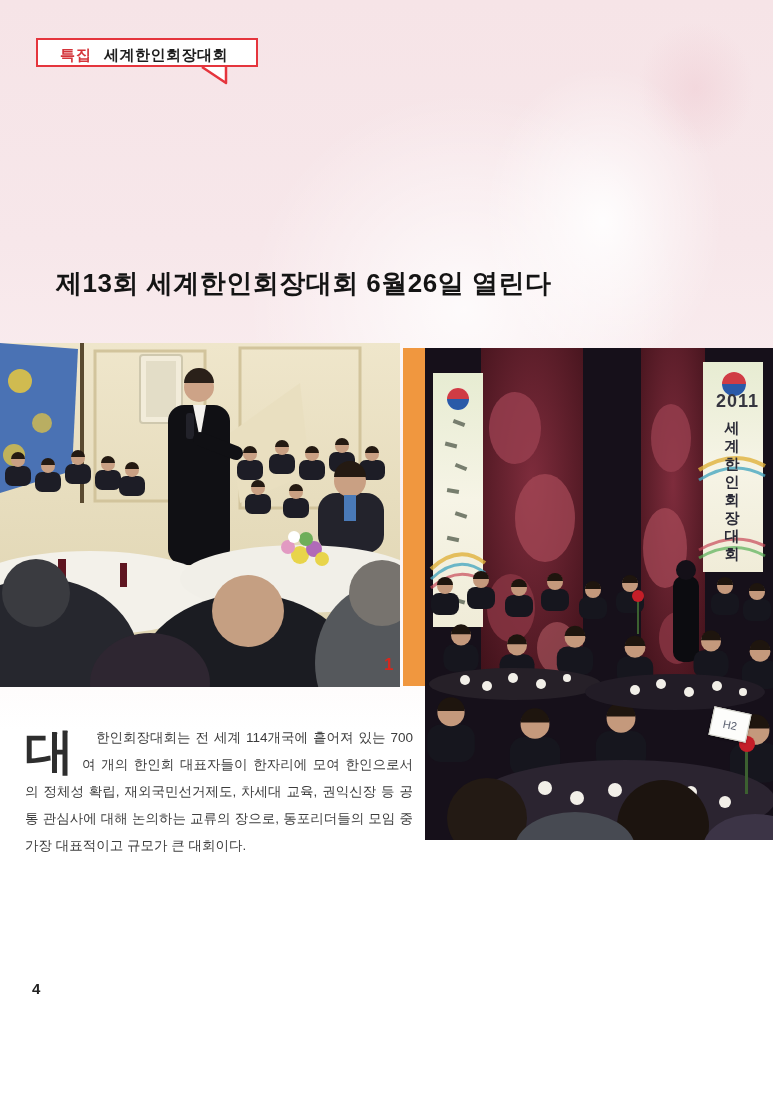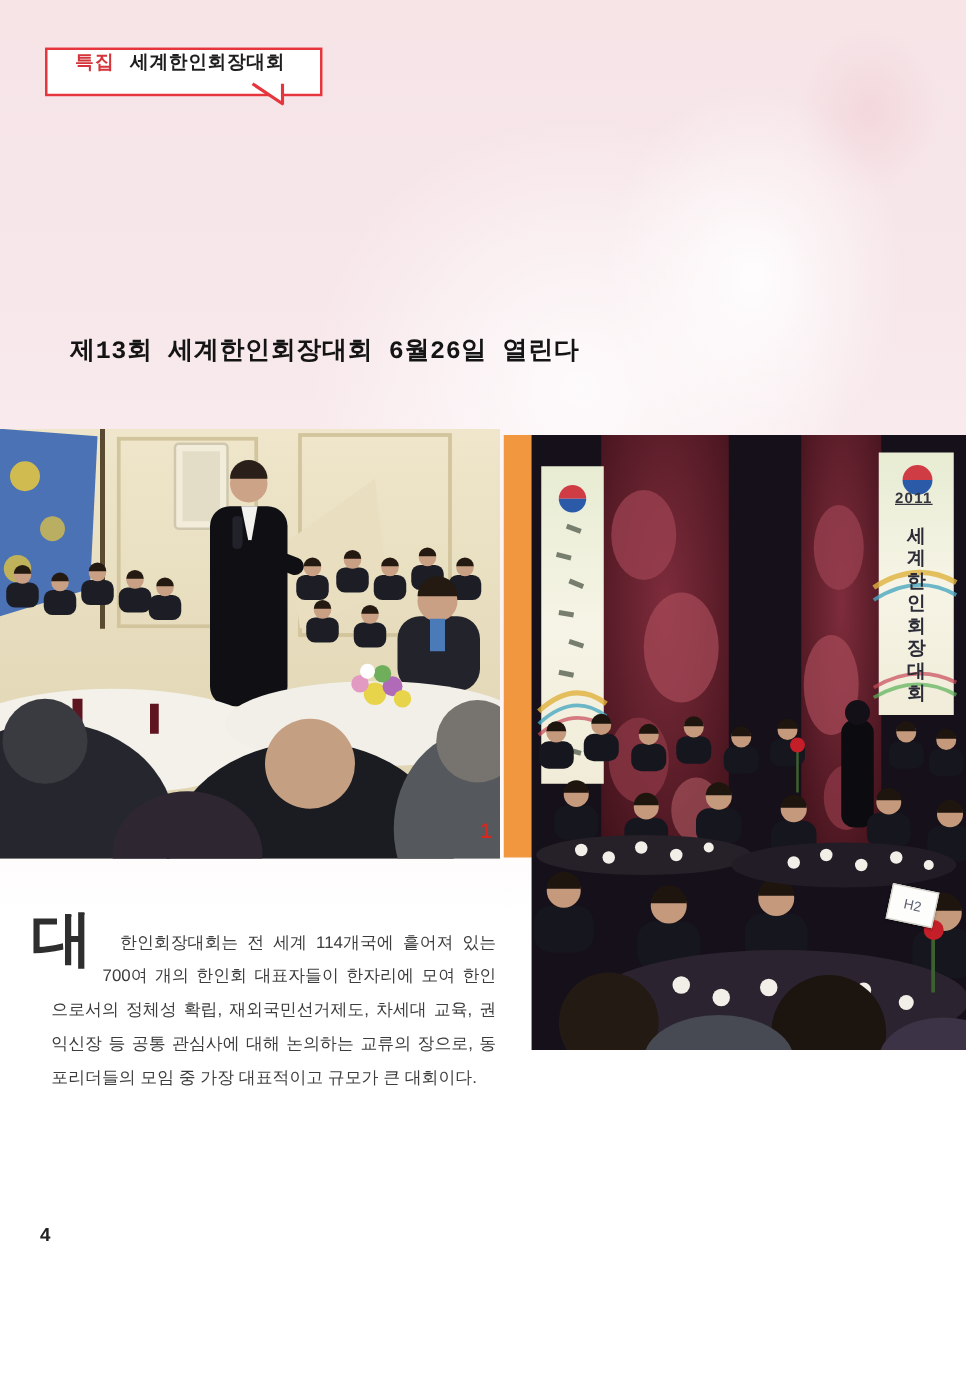--- a/index.html
+++ b/index.html
@@ -6,53 +6,53 @@
   body{width:773px;height:1106px;position:relative;overflow:hidden;
        font-family:"Liberation Sans","DejaVu Sans",sans-serif;background:#fff;}
   .page{position:absolute;inset:0;
     background:
       radial-gradient(closest-side at 78% 20%, rgba(255,255,255,.9), rgba(255,255,255,0) 70%),
       radial-gradient(closest-side at 90% 8%, rgba(240,205,212,.55), rgba(240,205,212,0) 75%),
       radial-gradient(closest-side at 60% 28%, rgba(255,255,255,.8), rgba(255,255,255,0) 70%),
       linear-gradient(180deg,#f6e4e7 0%,#f7e7ea 22%,#faeef0 40%,#fdf8f8 58%,#ffffff 66%,#ffffff 100%);}
 
   
-  .badge{position:absolute;left:36px;top:38px;width:222px;height:39px;background:#fff;
-         border:2.5px solid #e5353d;display:flex;align-items:flex-start;gap:12px;padding-left:22px;box-sizing:border-box;}
+  .badge{position:absolute;left:36px;top:38px;width:222px;height:29px;background:#fff;
+         border:2.5px solid #e5353d;display:flex;align-items:flex-end;gap:12px;padding-left:22px;box-sizing:border-box;}
   .badge-tail{position:absolute;right:26px;top:24px;width:28px;height:22px;overflow:visible;}
   .badge-tag{color:#d4343a;font-weight:bold;font-size:15px;letter-spacing:1px;}
   .badge-title{color:#1e1e1e;font-weight:bold;font-size:15px;letter-spacing:.5px;}
 
   
   .headline{position:absolute;left:38px;top:130px;margin:0;color:#191617;font-weight:800;
             font-size:46px;line-height:68px;letter-spacing:-1px;white-space:nowrap;}
   .headline .l2{display:block;margin-left:24px;}
   .subtitle{position:absolute;left:56px;top:266px;margin:0;color:#141414;
-            font-family:Liberation Mono, monospace;
-            font-size:20px;font-weight:600;letter-spacing:.5px;white-space:nowrap;}
+            font-family:Liberation Sans, sans-serif;
+            font-size:26px;font-weight:600;letter-spacing:.5px;white-space:nowrap;}
 
   
   .photo-left{position:absolute;left:0;top:343px;width:400px;height:344px;overflow:hidden;}
   .orange-strip{position:absolute;left:403px;top:348px;width:24px;height:338px;background:#f0973f;}
   .photo-right{position:absolute;left:425px;top:348px;width:348px;height:492px;overflow:hidden;}
   .photo-left svg,.photo-right svg{display:block;width:100%;height:100%;}
 
   .photo-marker{position:absolute;left:384px;top:655px;color:#d5281e;font-weight:bold;font-size:17px;}
 
-  .banner-year{position:absolute;left:716px;top:391px;color:#35353f;font-size:12px;font-weight:bold;letter-spacing:1px;text-decoration:underline;}
+  .banner-year{position:absolute;left:716px;top:391px;color:#35353f;font-size:18px;font-weight:bold;letter-spacing:1px;}
   .banner-vtext{position:absolute;left:722px;top:410px;height:160px;color:#2c2c38;font-size:15px;font-weight:bold;
       writing-mode:vertical-rl;text-orientation:upright;letter-spacing:3px;}
   .table-card{position:absolute;left:711px;top:710px;width:36px;height:27px;background:#fdfdfb;border:1px solid #cfcfc6;
       transform:rotate(12deg);display:flex;align-items:center;justify-content:center;
       color:#5a6070;font-size:11px;box-shadow:0 1px 2px rgba(0,0,0,.4);}
 
   
   .article{position:absolute;left:25px;top:724px;width:388px;color:#3c3c3c;font-size:13.5px;line-height:27px;text-align:justify;}
   .dropcap{float:left;font-size:49px;line-height:46px;font-weight:600;color:#2e2e2e;margin:4px 8px 0 0;}
-  .para2{margin:16px;text-indent:14px;}
+  .para2{margin:0;text-indent:14px;}
   .page-number{position:absolute;left:32px;top:980px;color:#222;font-size:15px;font-weight:bold;}
 </style>
 </head>
 <body>
 
 <div class="page">
 
   <div class="badge">
     <span class="badge-tag">특집</span>
     <span class="badge-title">세계한인회장대회</span>

